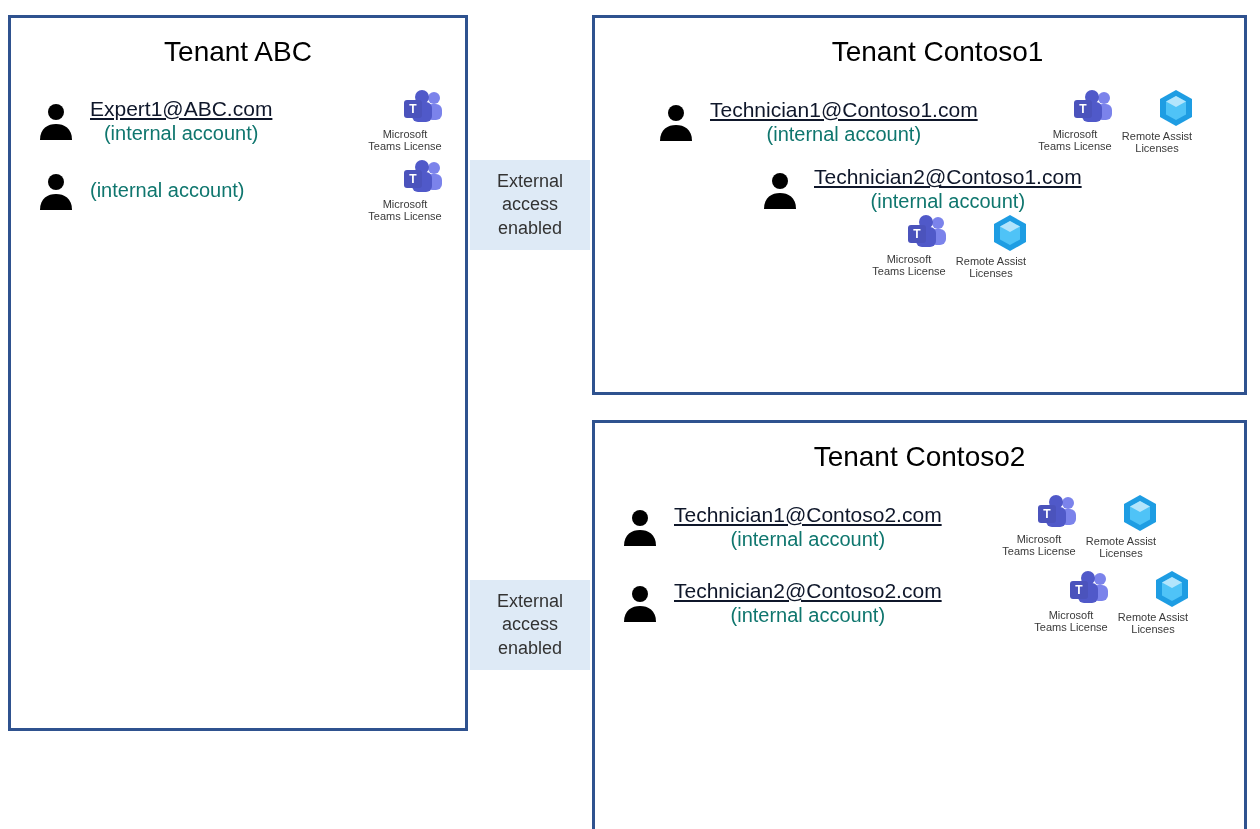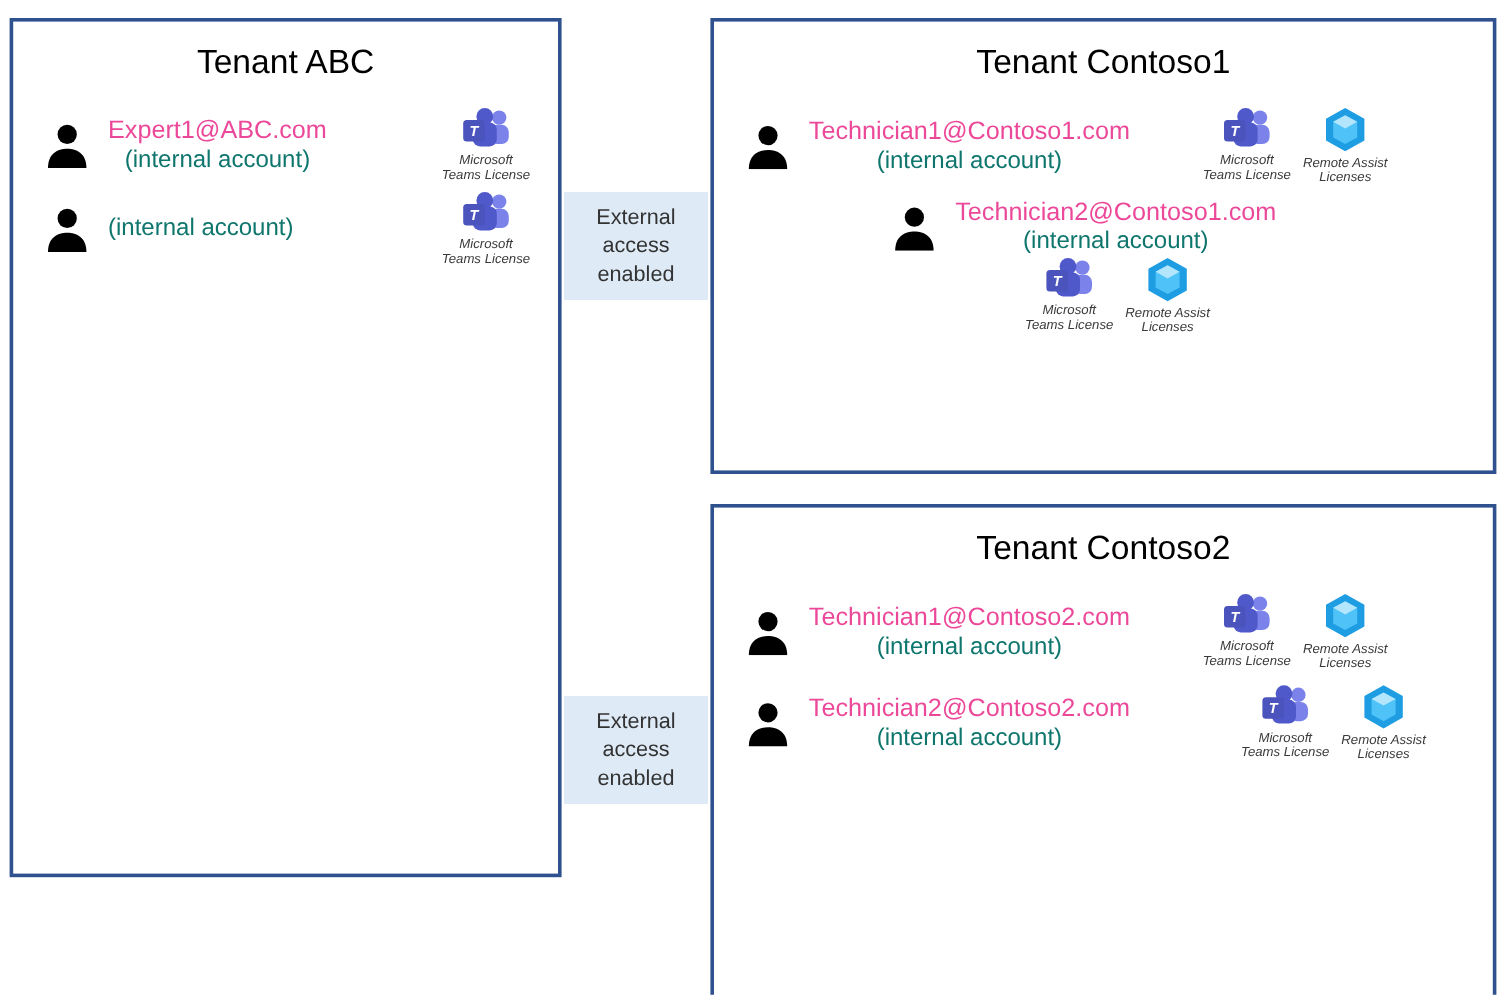--- a/index.html
+++ b/index.html
@@ -41,39 +41,39 @@
   .person-icon {
     flex:0 0 auto;
   }
   .email-block {
     display:flex;
     flex-direction:column;
     align-items:center;
     text-align:center;
   }
   .email-link {
-    color: #ec4899;
+    color: #0f172a;
+    text-decoration: underline;
     font-size: 21px;
     line-height:1.2;
   }
   .subtext {
     font-size: 20px;
     color: #0f766e;
     line-height:1.2;
   }
   .license-col {
     display:flex;
     flex-direction:column;
-    align-items:center;
+    align-items:flex-end;
     font-size:11px;
     color:#3a3a3a;
     text-align:center;
     line-height:1.1;
     width:78px;
-    font-style:italic;
   }
   .license-col span { margin-top:2px; }
   .licenses {
     display:flex;
     gap:4px;
   }
   .connector {
     position:absolute;
     background:#DEEAF6;
     border:1px solid #DEEAF6;
@@ -152,21 +152,21 @@
         <span>Microsoft Teams License</span>
       </div>
     </div>
   </div>
 </div>
 
 <div class="connector" style="left:470px; top:160px; width:120px; height:90px;">
   <span>External access enabled</span>
 </div>
 
-<div class="tenant-box" style="left:592px; top:15px; width:655px; height:380px;">
+<div class="tenant-box" style="left:592px; top:15px; width:655px; height:380px;padding-left:36px;">
   <div class="tenant-title">Tenant Contoso1</div>
 
   <div class="user-row">
     <div class="user-info wide">
       <svg class="person-icon" width="40" height="40">
           <use href="#person-glyph"></use>
         </svg>
       <div class="email-block">
         <a class="email-link">Technician1@Contoso1.com</a>
         <div class="subtext">(internal account)</div>

